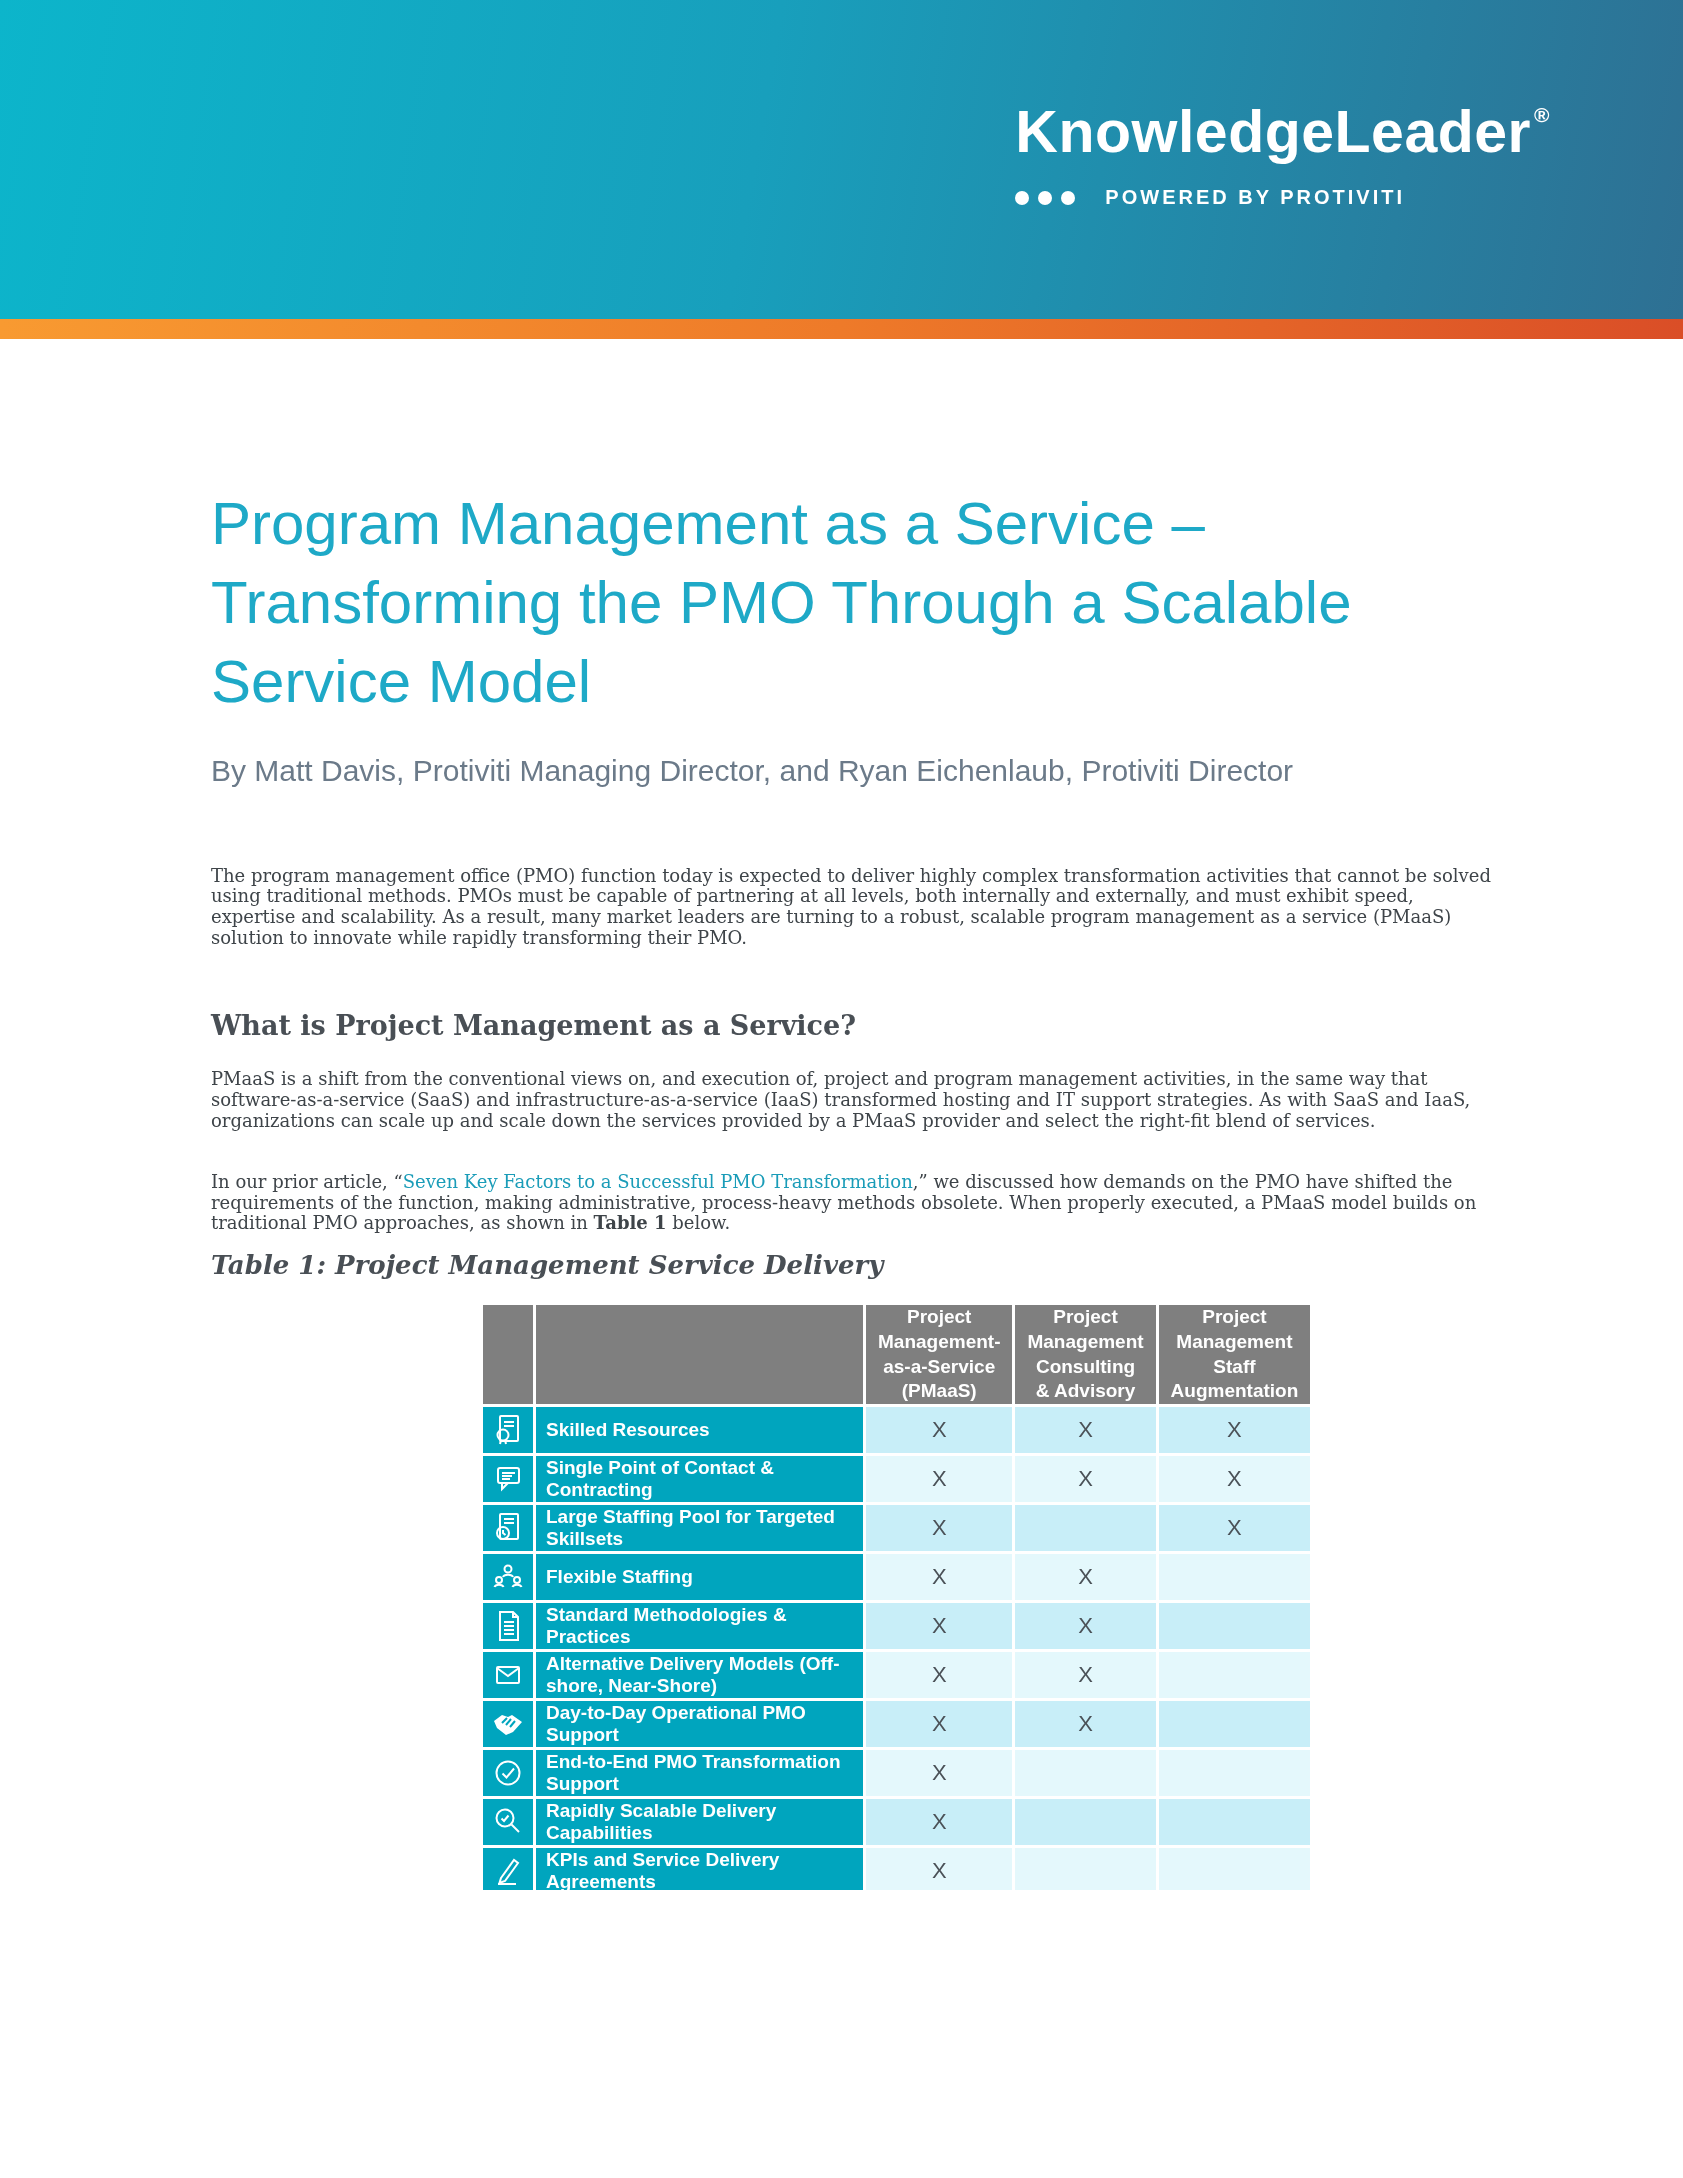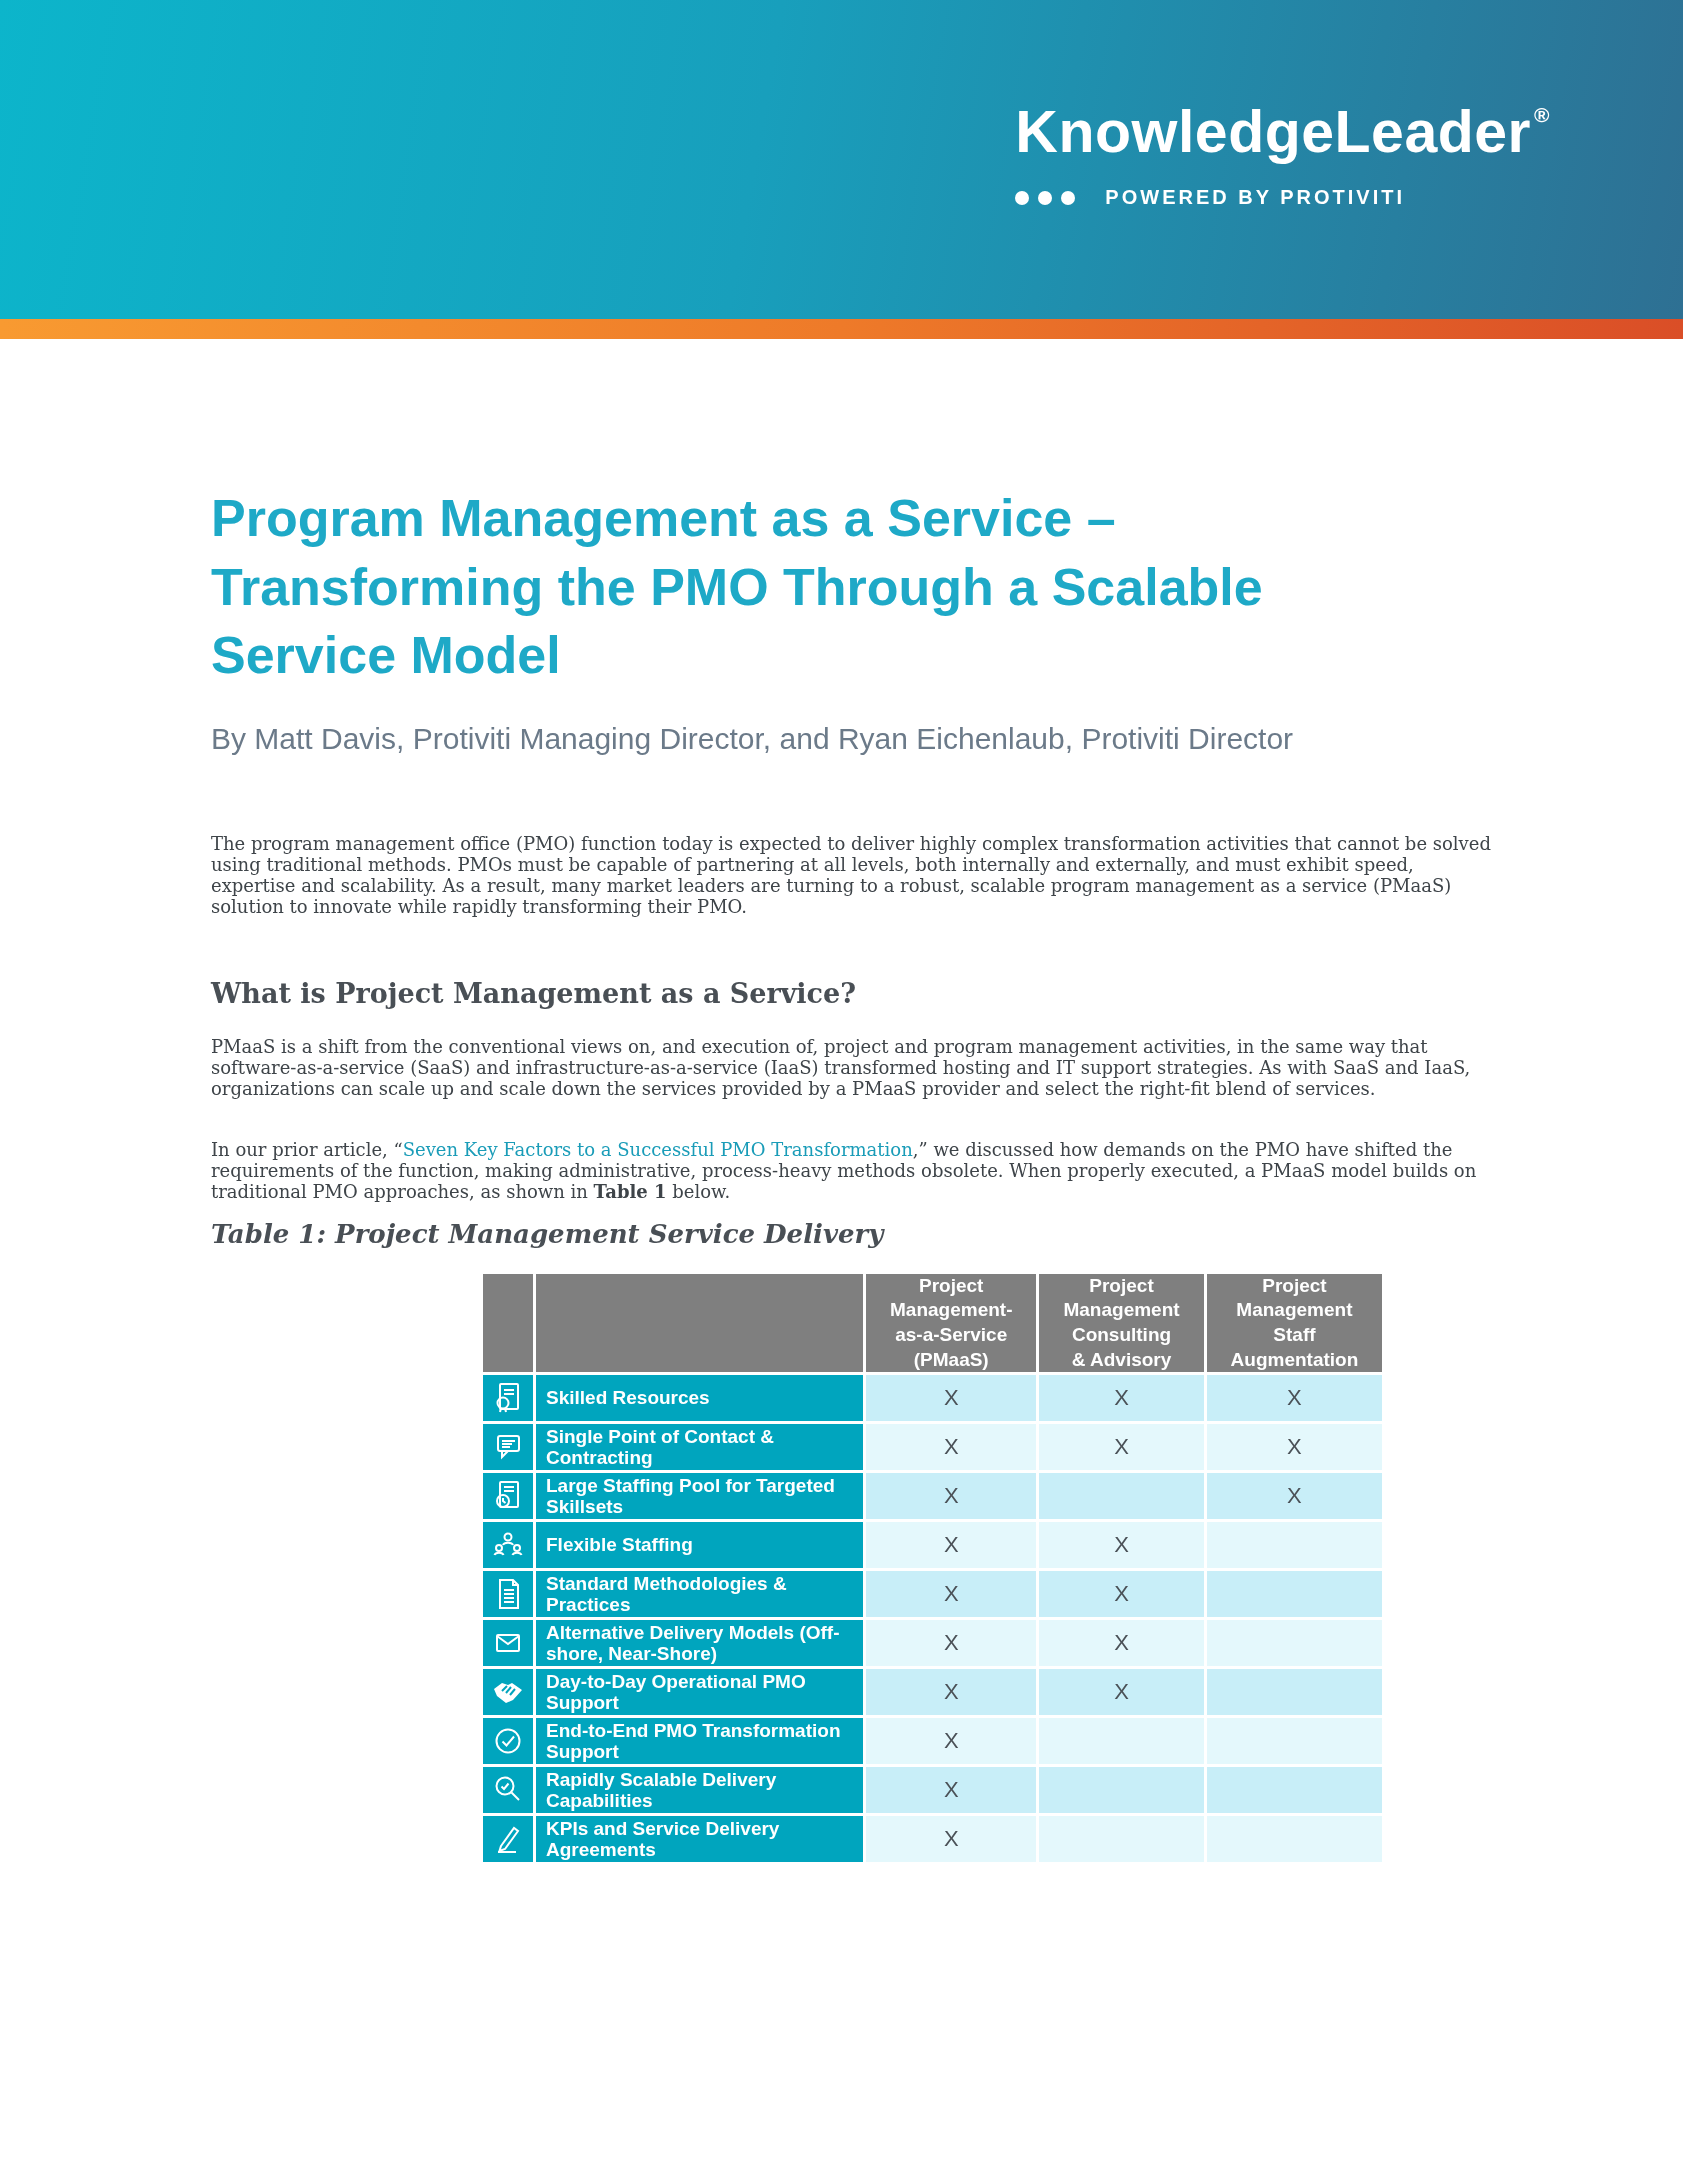--- a/index.html
+++ b/index.html
@@ -13,38 +13,38 @@
   .logo-text{font-weight:700;font-size:59px;line-height:1;color:#ffffff;letter-spacing:0.5px;}
   .logo-reg{font-size:21px;vertical-align:30px;margin-left:3px;font-weight:700;}
   .tagline-row{display:flex;align-items:center;gap:30px;margin-top:24px;}
   .dots{display:flex;gap:9px;}
   .dot{width:14px;height:14px;border-radius:50%;background:#ffffff;}
   .tagline{font-weight:700;font-size:20px;color:#ffffff;letter-spacing:3px;}
   .accent-bar{height:20px;background:linear-gradient(90deg,#f89a31 0%,#ee7a29 50%,#da4e27 100%);}
 
   
   .content{padding:0 185px 0 211px;}
-  .title{margin:145px 0 0;max-width:1178px;font-weight:700;font-size:52px;line-height:1.32;
+  .title{margin:145px 0 0;max-width:1178px;font-weight:400;font-size:60px;line-height:1.32;
          color:#1ea9c7;font-family:"Liberation Sans",sans-serif;}
   .byline{margin:26px 0 0;max-width:1139px;font-size:30px;line-height:1.5;color:#6b7a89;}
   .body-para{max-width:1287px;font-family:"DejaVu Serif",serif;font-size:18px;line-height:1.16;
              color:#3e4449;margin:0;}
   .para-intro{margin-top:73px;}
   .section-heading{margin:61px 0 0;font-family:"DejaVu Serif",serif;font-weight:700;font-size:27px;
                    color:#494f55;}
   .para-2{margin-top:28px;}
   .para-3{margin-top:40px;}
   .inline-link{color:#1a9cb8;text-decoration:none;cursor:pointer;}
   .table-caption{margin:16px 0 0;font-family:"DejaVu Serif",serif;font-style:italic;font-weight:700;
                  font-size:26px;color:#494f55;}
 
   
   .pmo-table{margin:22px 0 0 269px;border-collapse:separate;border-spacing:3px;}
   .pmo-table th{background:#7f7f7f;color:#ffffff;font-weight:700;font-size:19px;line-height:1.3;
-                vertical-align:middle;height:81px;padding:0 24px;}
+                vertical-align:middle;height:81px;padding:0 12px;}
   .pmo-table td{height:44px;vertical-align:middle;}
   .icon-cell{width:50px;background:#00a5be;text-align:center;padding:0;}
   .label-cell{width:307px;background:#00a5be;color:#ffffff;font-weight:700;font-size:19px;
               line-height:1.15;text-align:left;padding:0 10px;}
   .mark-cell{width:133px;text-align:center;font-size:22px;color:#4b5258;}
   .pmo-table tbody tr:nth-child(odd) .mark-cell{background:#c8eef8;}
   .pmo-table tbody tr:nth-child(even) .mark-cell{background:#e4f8fc;}
   .icon-cell svg{display:block;margin:0 auto;}
 
   

